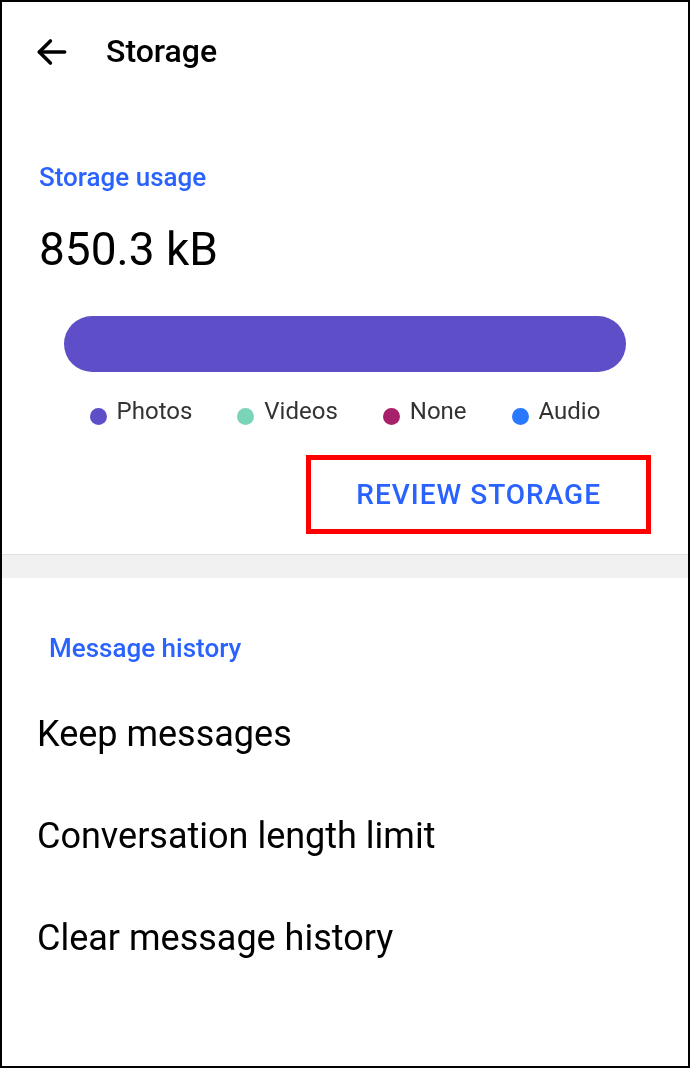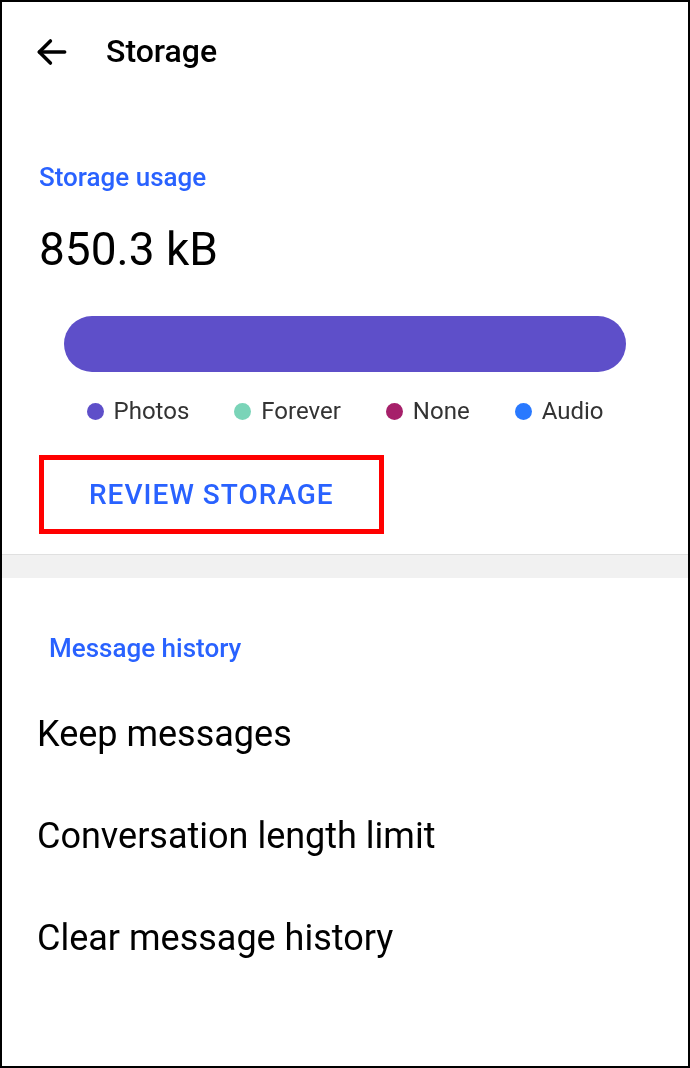--- a/index.html
+++ b/index.html
@@ -59,35 +59,35 @@
       margin: 0 25px 25px 25px;
     }
     .legend {
       display: flex;
       justify-content: center;
       gap: 45px;
       margin-bottom: 30px;
     }
     .legend-item {
       display: flex;
-      align-items: center;
+      align-items: flex-end;
       gap: 10px;
     }
     .legend-dot {
       width: 17px;
       height: 17px;
       border-radius: 50%;
     }
     .legend-label {
       font-size: 24px;
       color: #333;
     }
     .review-button-wrapper {
       display: flex;
-      justify-content: flex-start;
+      justify-content: flex-end;
       margin-bottom: 20px;
     }
     .review-button {
       border: 5px solid #ff0000;
       padding: 18px 45px;
       font-size: 28px;
       font-weight: 500;
       color: #2962ff;
       letter-spacing: 1px;
       cursor: pointer;
@@ -140,21 +140,21 @@
   <div class="section-header">Storage usage</div>
   <div class="storage-value">850.3 kB</div>
   <div class="progress-bar"></div>
   <div class="legend">
     <div class="legend-item">
       <div class="legend-dot" style="background:#5e4fc9"></div>
       <div class="legend-label">Photos</div>
     </div>
     <div class="legend-item">
       <div class="legend-dot" style="background:#7ad4b8"></div>
-      <div class="legend-label">Forever</div>
+      <div class="legend-label">Videos</div>
     </div>
     <div class="legend-item">
       <div class="legend-dot" style="background:#a6206a"></div>
       <div class="legend-label">None</div>
     </div>
     <div class="legend-item">
       <div class="legend-dot" style="background:#2979ff"></div>
       <div class="legend-label">Audio</div>
     </div>
   </div>

